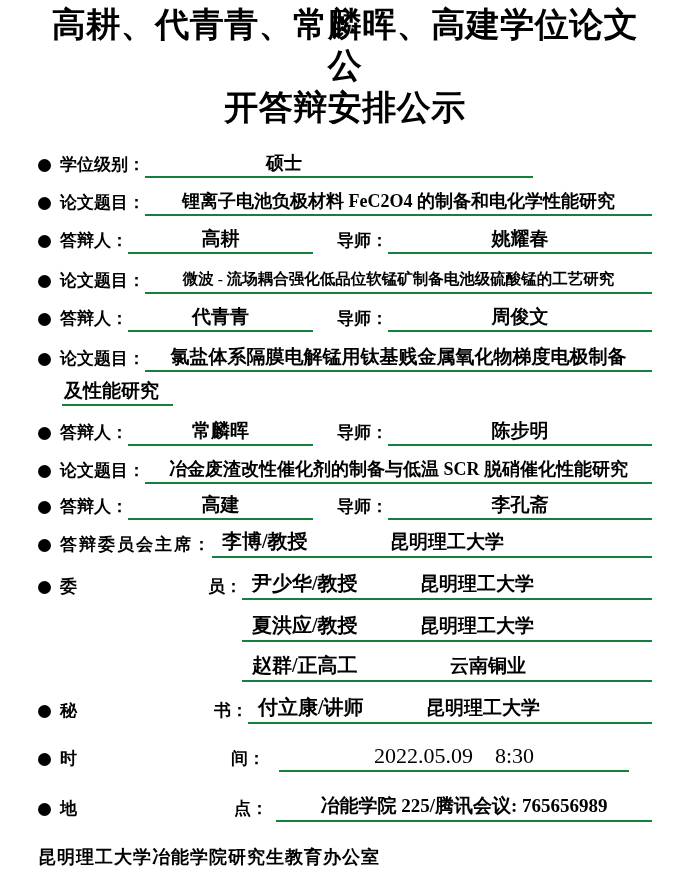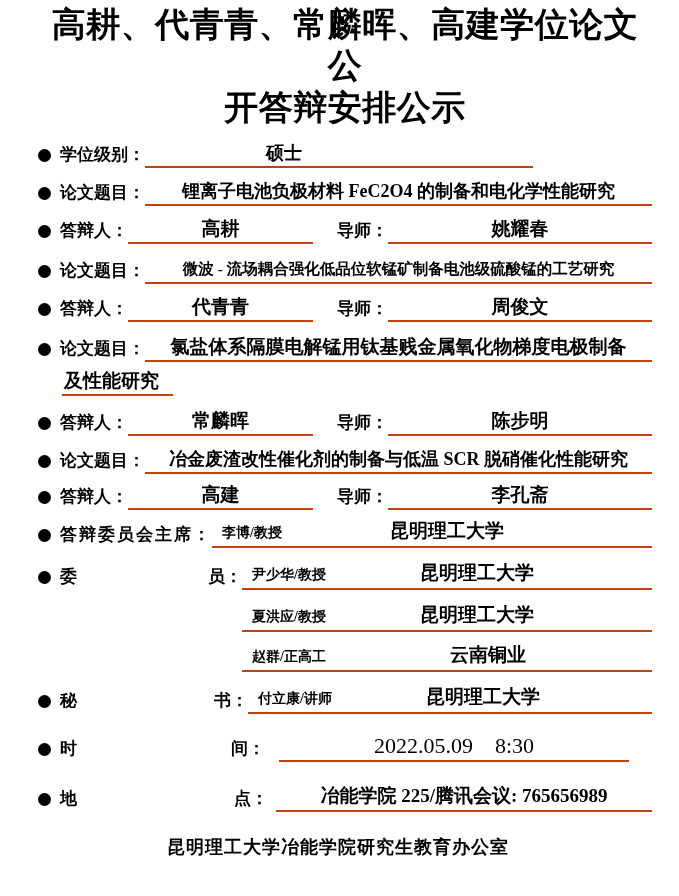--- a/index.html
+++ b/index.html
@@ -35,37 +35,37 @@
     flex:0 0 auto;
     font-size:17px; font-weight:700;
     white-space:nowrap; line-height:26px;
   }
   .split {
     flex:0 0 auto;
     display:flex; justify-content:space-between;
     font-size:17px; font-weight:700; line-height:26px;
   }
   .blank {
-    border-bottom:2px solid #c2410c;
+    border-bottom:2px solid #15803d;
     text-align:center;
     white-space:pre-wrap;
     line-height:26px;
     font-weight:700;
     box-sizing:border-box;
   }
   .fill { flex:1 1 auto; }
   .degree-blank { width:388px; padding-right:110px; font-size:18px; }
   .thesis-blank { font-size:18px; }
   .thesis-blank.small { font-size:15.5px; }
   .thesis-blank.mid { font-size:19px; }
   .name-blank { width:185px; font-size:19px; }
   .advisor-blank { font-size:19px; }
   .gap { flex:0 0 auto; width:24px; }
   .left-blank { text-align:left; }
-  .person { display:inline-block; min-width:168px; padding-left:10px; font-size:14px;font-family:Liberation Serif, serif; }
+  .person { display:inline-block; min-width:168px; padding-left:10px; font-size:20px;font-family:Liberation Serif, serif; }
   .affil { font-size:19px; }
   .chair-label { letter-spacing:2px; }
   .cont-line2 {
     flex:0 0 auto;
     margin-left:24px;
     padding:0 14px 0 2px;
     text-align:right;
     font-size:19px;
   }
   .time-blank {
@@ -73,35 +73,35 @@
     font-family:"Liberation Serif", serif;
     font-weight:400; font-size:22px;
     line-height:28px;
   }
   .loc-blank {
     margin-left:8px;
     font-size:19px; font-weight:600;
     line-height:28px;
   }
   .footer-line {
-    text-align:center;
+    text-align:left;
     margin-right:14px;
     line-height:26px;
   }
   .footer-office { font-size:18px; font-weight:700; letter-spacing:1px; }
 </style>
 </head>
 <body>
 
 <div class="page">
 
   <h1 class="title"><span>高耕、代青青、常麟晖、高建学位论文公</span><br>
   <span>开答辩安排公示</span></h1>
 
-  <div class="row" style="margin-top:12px">
+  <div class="row" style="margin-top:22px">
     <span class="bullet"></span>
     <span class="label">学位级别：</span>
     <span class="blank degree-blank">硕士</span>
   </div>
 
   <div class="row" style="margin-top:10px">
     <span class="bullet"></span>
     <span class="label">论文题目：</span>
     <span class="blank fill thesis-blank">锂离子电池负极材料 FeC2O4 的制备和电化学性能研究</span>
   </div>

